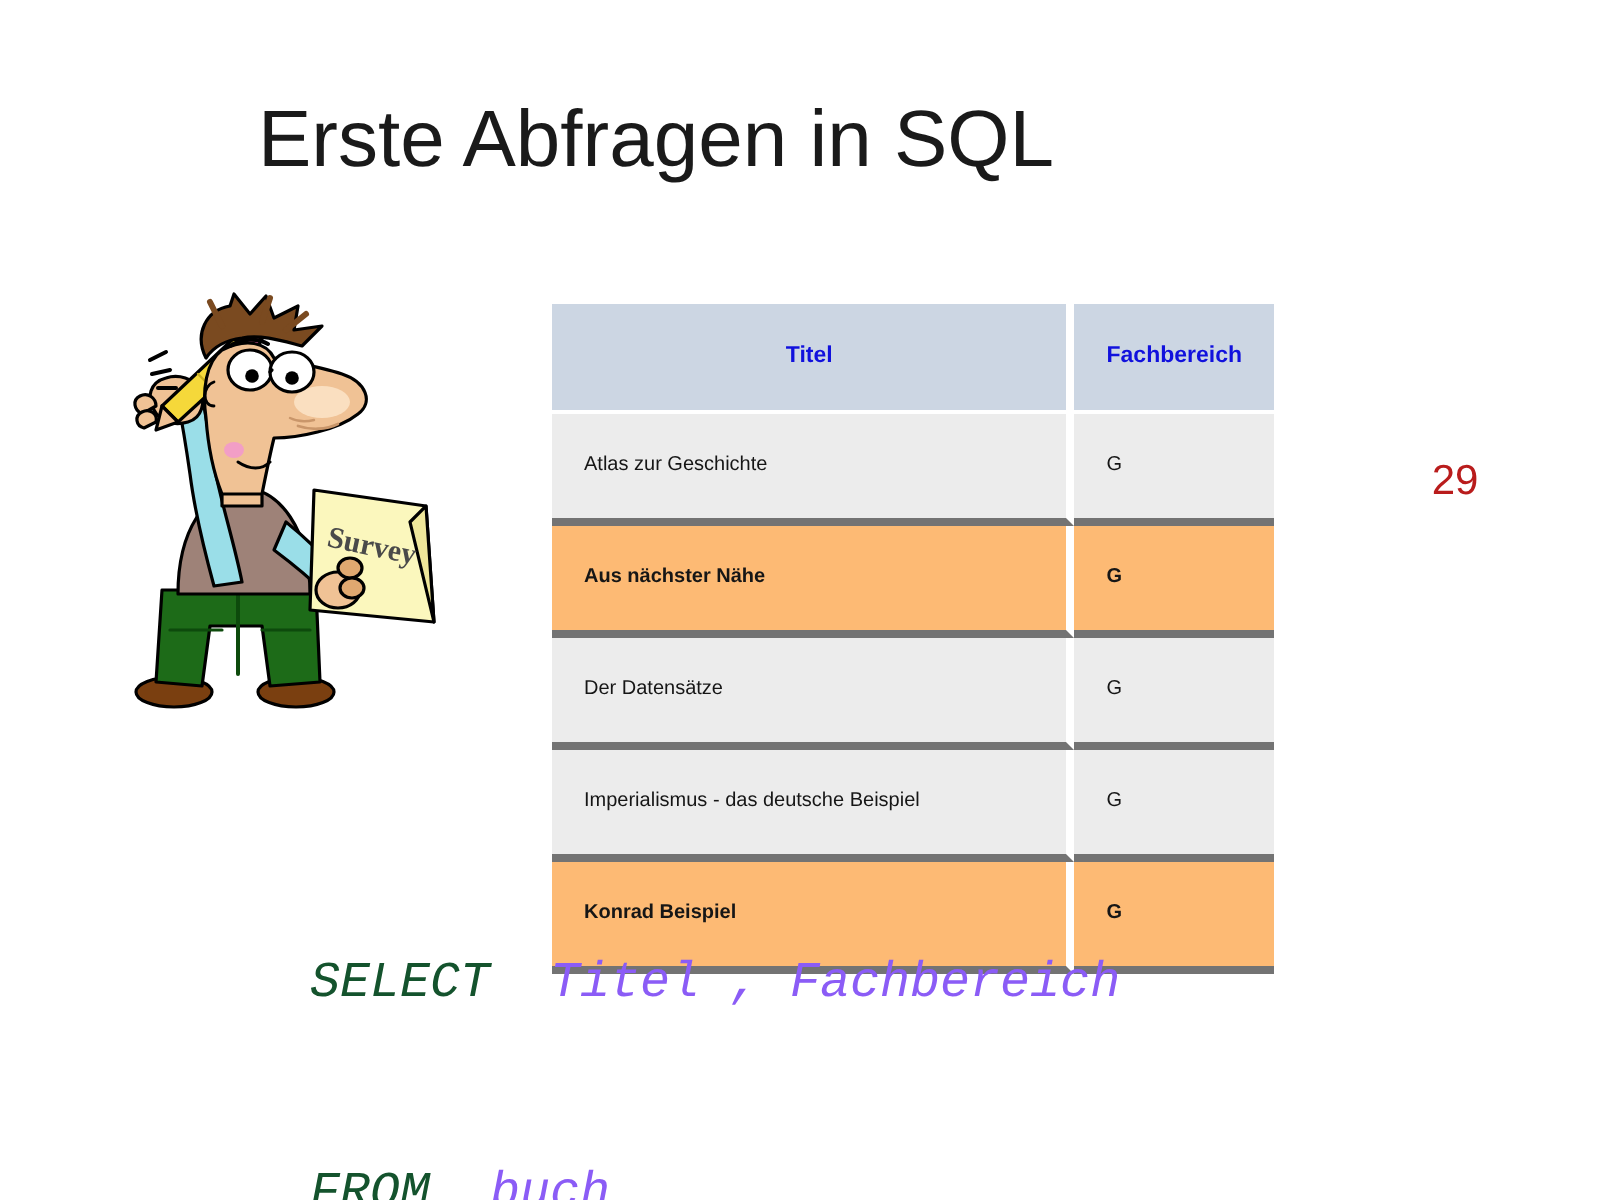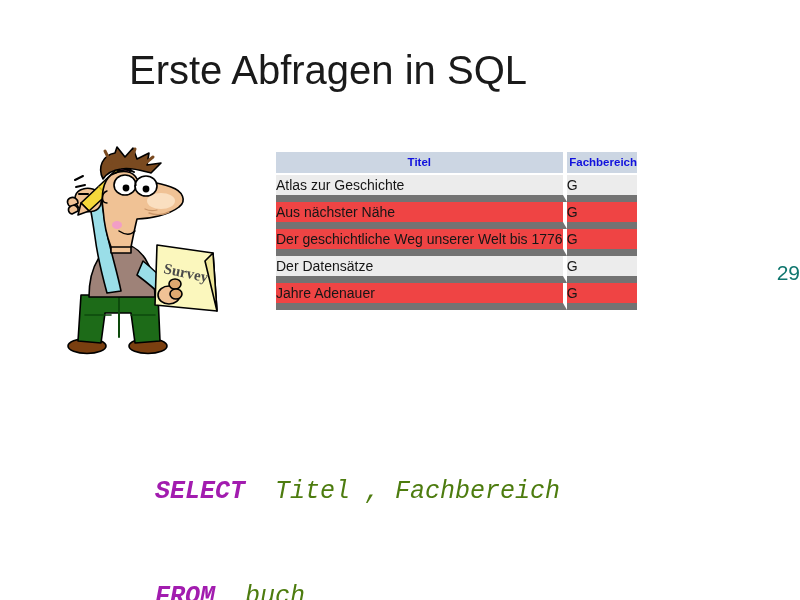--- a/index.html
+++ b/index.html
@@ -37,21 +37,21 @@
     left: 276px;
     top: 152px;
     width: 361px;
     border-collapse: separate;
     border-spacing: 0;
     font-family: "Liberation Sans", sans-serif;
     font-size: 11px;
     background: #ffffff;
   }
   #result-table td, #result-table th {
-    padding: 0;
+    padding: 16px;
     margin: 0;
   }
   .th-cell {
     background: #ccd6e3;
     color: #1111dd;
     font-weight: bold;
     font-size: 11.5px;
     height: 21px;
     line-height: 21px;
     border-bottom: 2px solid #ffffff;
@@ -64,67 +64,66 @@
   }
   .th-fach {
     text-align: right;
     padding-left: 6px;
     width: 81px;
   }
   .td-cell {
     height: 20px;
     line-height: 20px;
     color: #161616;
-    font-size: 14px;
-    border-bottom: 7px solid #737373;
+    font-size: 10px;
+    border-bottom: 4px solid #737373;
     box-sizing: border-box;
     white-space: nowrap;
     overflow: hidden;
   }
   .td-titel {
     padding-left: 7px;
     border-right: 4px solid #ffffff;
   }
   .td-fach {
     padding-left: 6px;
   }
   .row-a .td-cell { background: #ececec; }
-  .row-b .td-cell { background: #ef4444; }
+  .row-b .td-cell { background: #fdba74; font-weight: bold; }
 
   
   #record-count {
     position: absolute;
     left: 655px;
     top: 228px;
     width: 145px;
-    text-align: right;
+    text-align: center;
     font-family: "Liberation Sans", sans-serif;
     font-size: 21px;
-    color: #0f766e;
+    color: #b91c1c;
     line-height: 26px;
-    margin-top: 32px;
   }
 
   
   #sql-block {
     position: absolute;
     left: 155px;
     top: 404px;
     font-family: "Liberation Mono", "DejaVu Sans Mono", monospace;
     font-size: 25px;
     line-height: 35px;
     white-space: pre;
   }
   .kw {
-    color: #a21caf;
-    font-weight: bold;
+    color: #14532d;
+    font-weight: normal;
     font-style: italic;
   }
   .idn {
-    color: #4d7c0f;
+    color: #8b5cf6;
     font-style: italic;
   }
 
   
   #clipart {
     position: absolute;
     left: 45px;
     top: 145px;
     width: 200px;
     height: 215px;
@@ -225,30 +224,30 @@
   </thead>
   <tbody>
     <tr class="row-a">
       <td class="td-cell td-titel">Atlas zur Geschichte</td>
       <td class="td-cell td-fach">G</td>
     </tr>
     <tr class="row-b">
       <td class="td-cell td-titel">Aus nächster Nähe</td>
       <td class="td-cell td-fach">G</td>
     </tr>
-    <tr class="row-b">
-      <td class="td-cell td-titel">Der geschichtliche Weg unserer Welt bis 1776</td>
-      <td class="td-cell td-fach">G</td>
-    </tr>
     <tr class="row-a">
       <td class="td-cell td-titel">Der Datensätze</td>
       <td class="td-cell td-fach">G</td>
     </tr>
+    <tr class="row-a">
+      <td class="td-cell td-titel">Imperialismus - das deutsche Beispiel</td>
+      <td class="td-cell td-fach">G</td>
+    </tr>
     <tr class="row-b">
-      <td class="td-cell td-titel">Jahre Adenauer</td>
+      <td class="td-cell td-titel">Konrad Beispiel</td>
       <td class="td-cell td-fach">G</td>
     </tr>
   </tbody>
 </table>
 
 <div id="record-count">
   <div>29</div>
 </div>
 
 <div id="sql-block">

